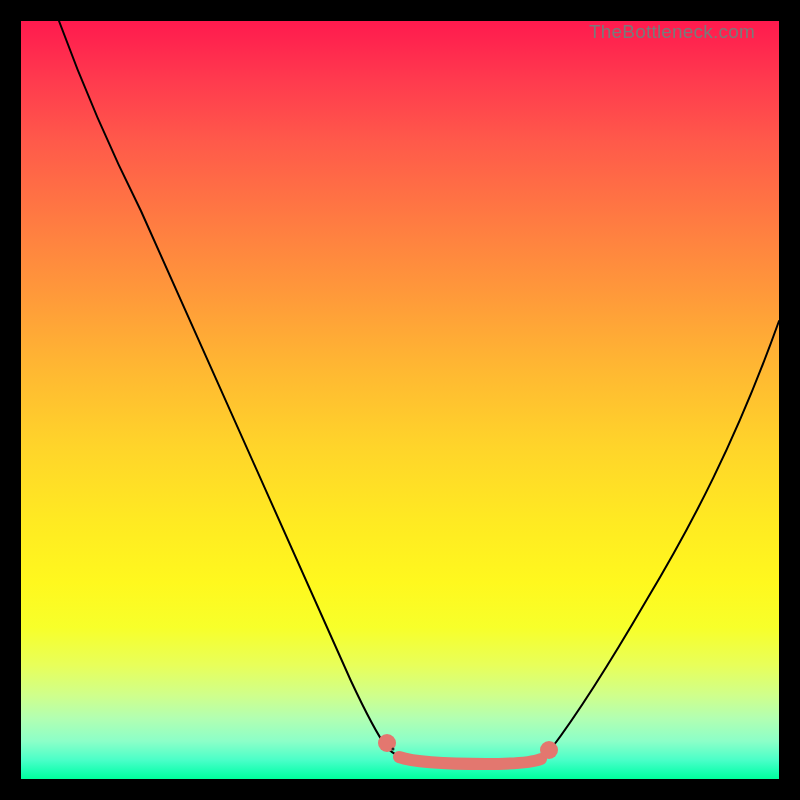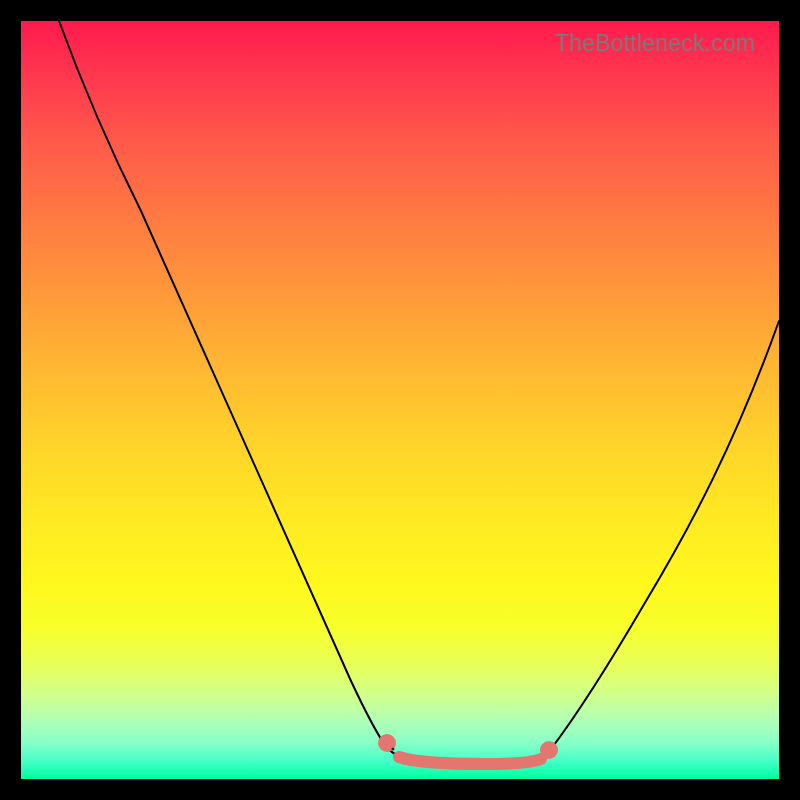--- a/index.html
+++ b/index.html
@@ -40,24 +40,24 @@
       #e8ff5a 85%,
       #cfff8c 89%,
       #b2ffb2 92%,
       #8cffc8 95%,
       #4affc8 97.5%,
       #1affb2 99%,
       #00ff9c 100%);
   }
   .watermark {
     position: absolute;
-    top: 9px;
+    top: 0px;
     right: 24px;
     color: #7a7a7a;
-    font-size: 23px;
+    font-size: 19px;
     font-weight: 500;
     letter-spacing: 0.2px;
     user-select: none;
   }
   svg.curve {
     position: absolute;
     left: 0;
     top: 0;
     width: 758px;
     height: 758px;

